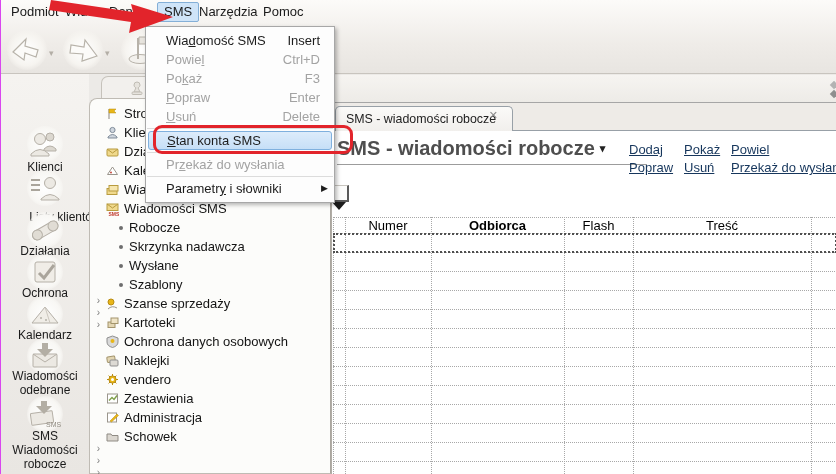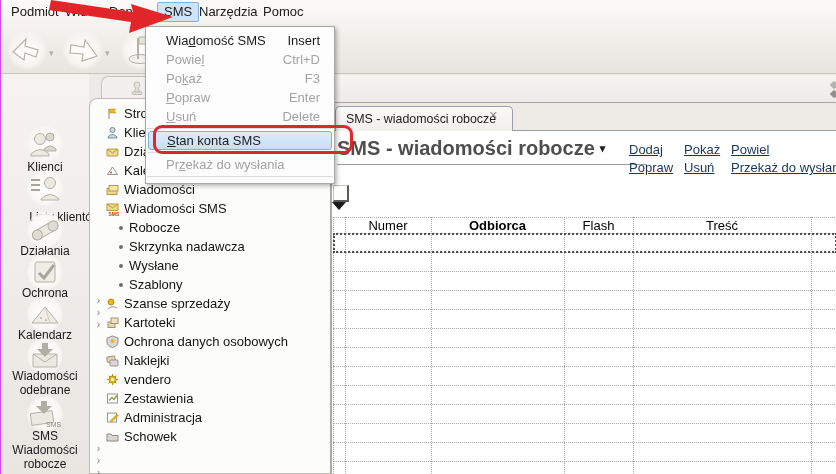--- a/index.html
+++ b/index.html
@@ -378,20 +378,21 @@
       <div class="menu-item"><span><span>Wia</span><span class="u">d</span><span>omość SMS</span></span><span class="sc">Insert</span></div>
       <div class="menu-item disabled"><span><span>Powie</span><span class="u">l</span><span></span></span><span class="sc">Ctrl+D</span></div>
       <div class="menu-item disabled"><span><span>Po</span><span class="u">k</span><span>aż</span></span><span class="sc">F3</span></div>
       <div class="menu-item disabled"><span><span></span><span class="u">P</span><span>opraw</span></span><span class="sc">Enter</span></div>
       <div class="menu-item disabled"><span><span></span><span class="u">U</span><span>suń</span></span><span class="sc">Delete</span></div>
       <div class="menu-sep"></div>
       <div class="menu-item hl"><span><span></span><span class="u">S</span><span>tan konta SMS</span></span></div>
       <div class="menu-sep"></div>
       <div class="menu-item disabled"><span><span>Pr</span><span class="u">z</span><span>ekaż do wysłania</span></span></div>
       <div class="menu-sep"></div>
+      <div class="menu-item"><span><span>Parametr</span><span class="u">y</span><span> i słowniki</span></span><span class="sub">▶</span></div>
     </div>
   <div id="red-box"></div>
   <svg id="red-arrow" width="140" height="36" viewBox="0 0 140 36" xmlns="http://www.w3.org/2000/svg">
     <polygon points="12,0 94,12 92,4 134,17 90,33 92,22 10,10" fill="#e2242b"></polygon>
   </svg>
 <div class="strip-chev" style="top: 296px;">›</div>
     <div class="strip-chev" style="top: 308px;">›</div>
     <div class="strip-chev" style="top: 320px;">›</div>
     <div class="strip-chev" style="top: 444px;">›</div>
     <div class="strip-chev" style="top: 456px;">›</div>

